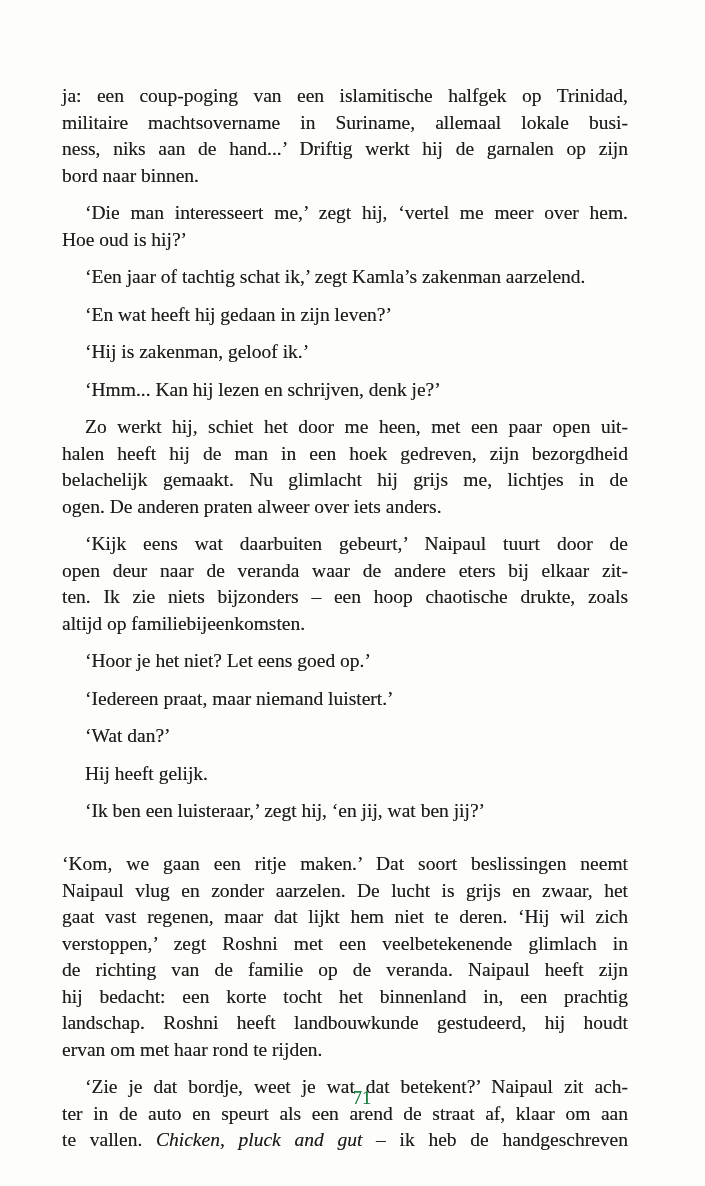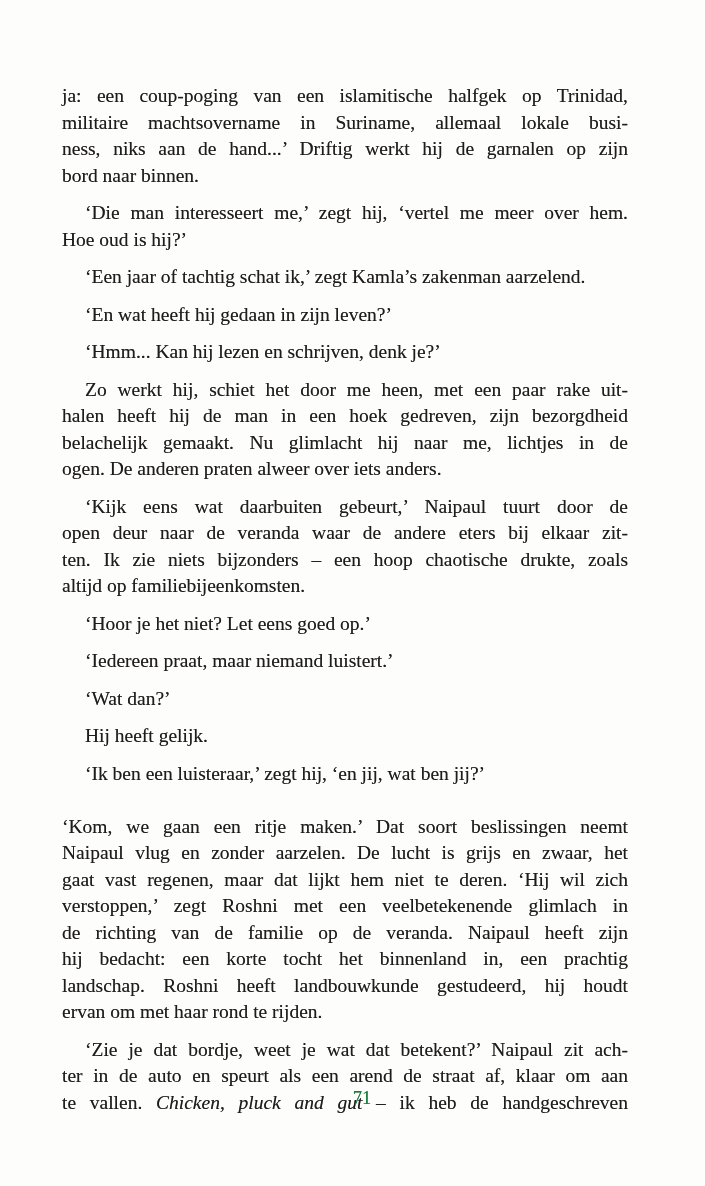--- a/index.html
+++ b/index.html
@@ -83,26 +83,29 @@
         <div class="line j ind"><span>‘Die man interesseert me,’ zegt hij, ‘vertel me meer over hem.</span></div>
         <div class="line"><span>Hoe oud is hij?’</span></div>
       </div>
       <div class="para">
         <div class="line ind"><span>‘Een jaar of tachtig schat ik,’ zegt Kamla’s zakenman aarzelend.</span></div>
       </div>
       <div class="para">
         <div class="line ind"><span>‘En wat heeft hij gedaan in zijn leven?’</span></div>
       </div>
       <div class="para">
+        <div class="line ind"><span>‘Hij is zakenman, geloof ik.’</span></div>
+      </div>
+      <div class="para">
         <div class="line ind"><span>‘Hmm... Kan hij lezen en schrijven, denk je?’</span></div>
       </div>
       <div class="para">
-        <div class="line j ind"><span>Zo werkt hij, schiet het door me heen, met een paar rake uit-</span></div>
+        <div class="line j ind"><span>Zo werkt hij, schiet het door me heen, met een paar open uit-</span></div>
         <div class="line j"><span>halen heeft hij de man in een hoek gedreven, zijn bezorgdheid</span></div>
-        <div class="line j"><span>belachelijk gemaakt. Nu glimlacht hij naar me, lichtjes in de</span></div>
+        <div class="line j"><span>belachelijk gemaakt. Nu glimlacht hij grijs me, lichtjes in de</span></div>
         <div class="line"><span>ogen. De anderen praten alweer over iets anders.</span></div>
       </div>
       <div class="para">
         <div class="line j ind"><span>‘Kijk eens wat daarbuiten gebeurt,’ Naipaul tuurt door de</span></div>
         <div class="line j"><span>open deur naar de veranda waar de andere eters bij elkaar zit-</span></div>
         <div class="line j"><span>ten. Ik zie niets bijzonders – een hoop chaotische drukte, zoals</span></div>
         <div class="line"><span>altijd op familiebijeenkomsten.</span></div>
       </div>
       <div class="para">
         <div class="line ind"><span>‘Hoor je het niet? Let eens goed op.’</span></div>

